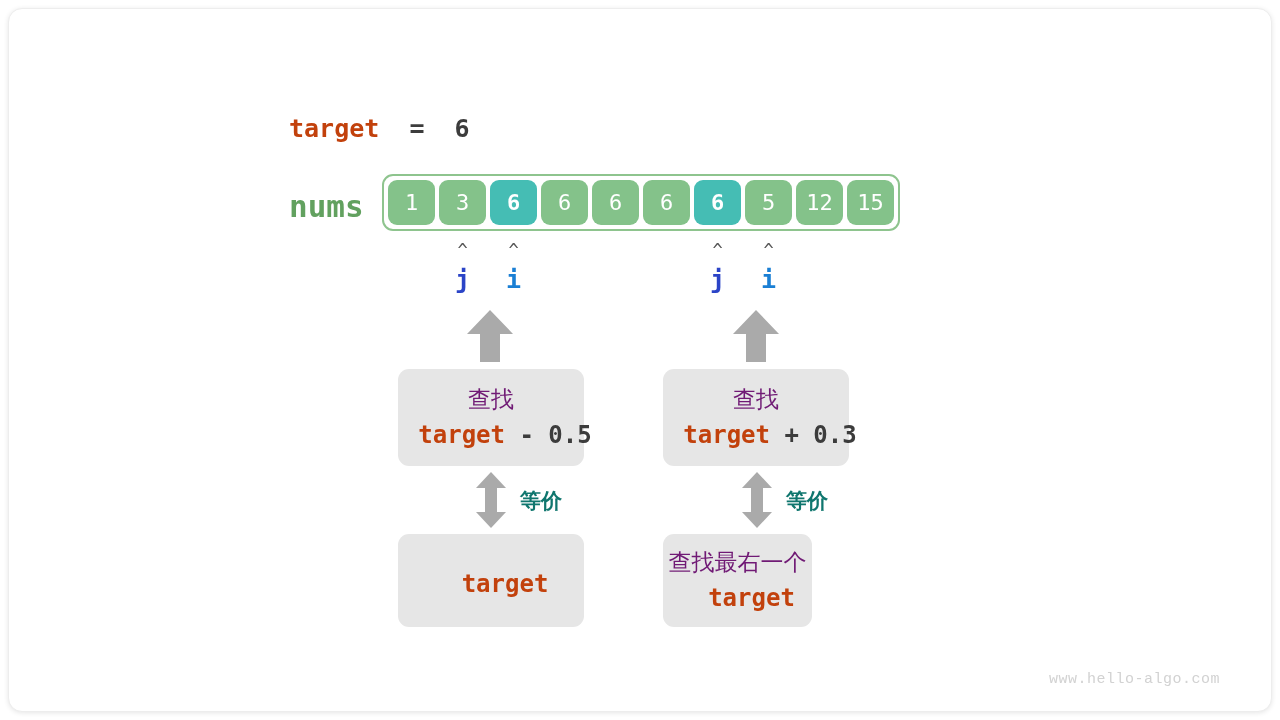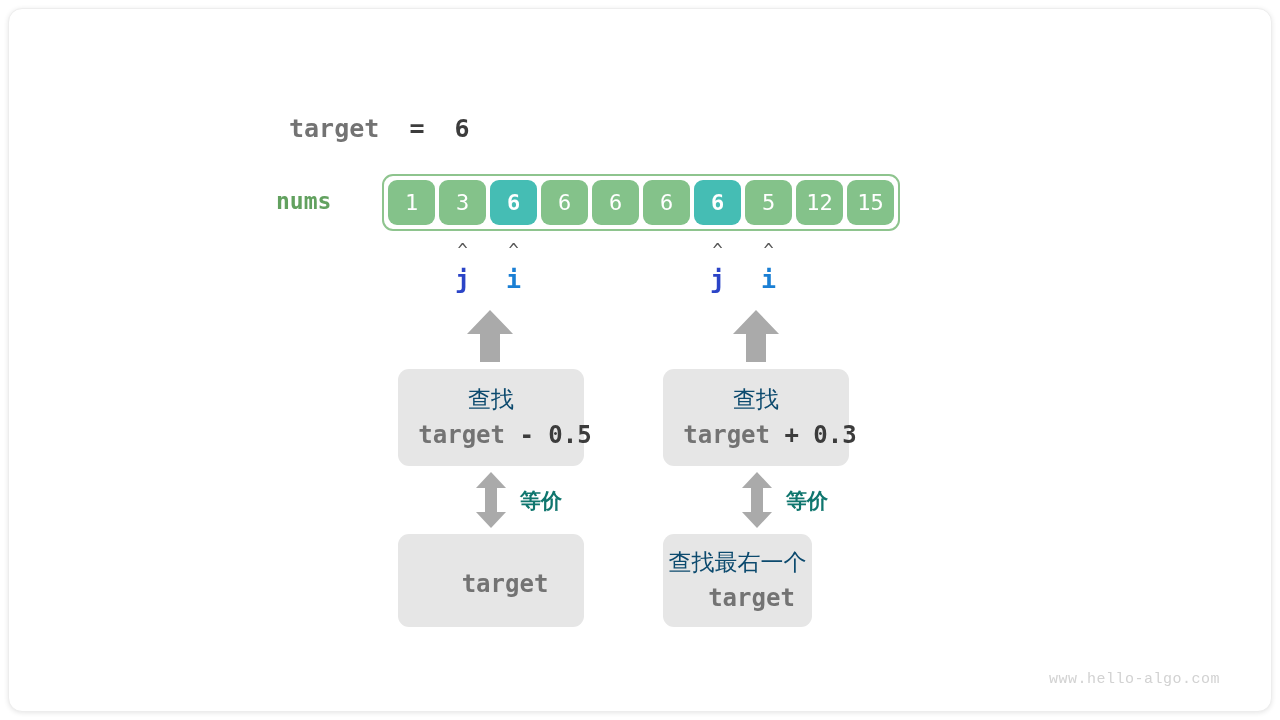--- a/index.html
+++ b/index.html
@@ -42,30 +42,30 @@
     left: 289px;
     top: 110px;
     height: 36px;
     display: flex;
     align-items: center;
     font-family: "DejaVu Sans Mono", monospace;
     font-size: 25px;
     font-weight: bold;
     white-space: pre;
   }
-  .kw-green { color: #737373; }
+  .kw-green { color: #c2410c; }
   .kw-dark  { color: #3c3c3c; }
 
   
   .nums-label {
     position: absolute;
-    left: 276px;
+    left: 289px;
     top: 188px;
     font-family: "DejaVu Sans Mono", monospace;
-    font-size: 23px;
+    font-size: 31px;
     font-weight: bold;
     color: #62a15f;
     letter-spacing: 0px;
   }
 
   
   .array-outer {
     position: absolute;
     left: 382px;
     top: 174px;
@@ -145,21 +145,21 @@
     background: #e6e6e6;
     border-radius: 11px;
     box-sizing: border-box;
     display: flex;
     flex-direction: column;
     align-items: center;
     justify-content: center;
   }
   .gbox .line1 {
     font-size: 23px;
-    color: #0c4a6e;
+    color: #701a75;
     font-family: "DejaVu Sans", sans-serif;
     line-height: 1.25;
   }
   .gbox .line2 {
     font-family: "DejaVu Sans Mono", monospace;
     font-size: 24px;
     font-weight: bold;
     white-space: pre;
     margin-top: 8px;
     line-height: 1.2;

